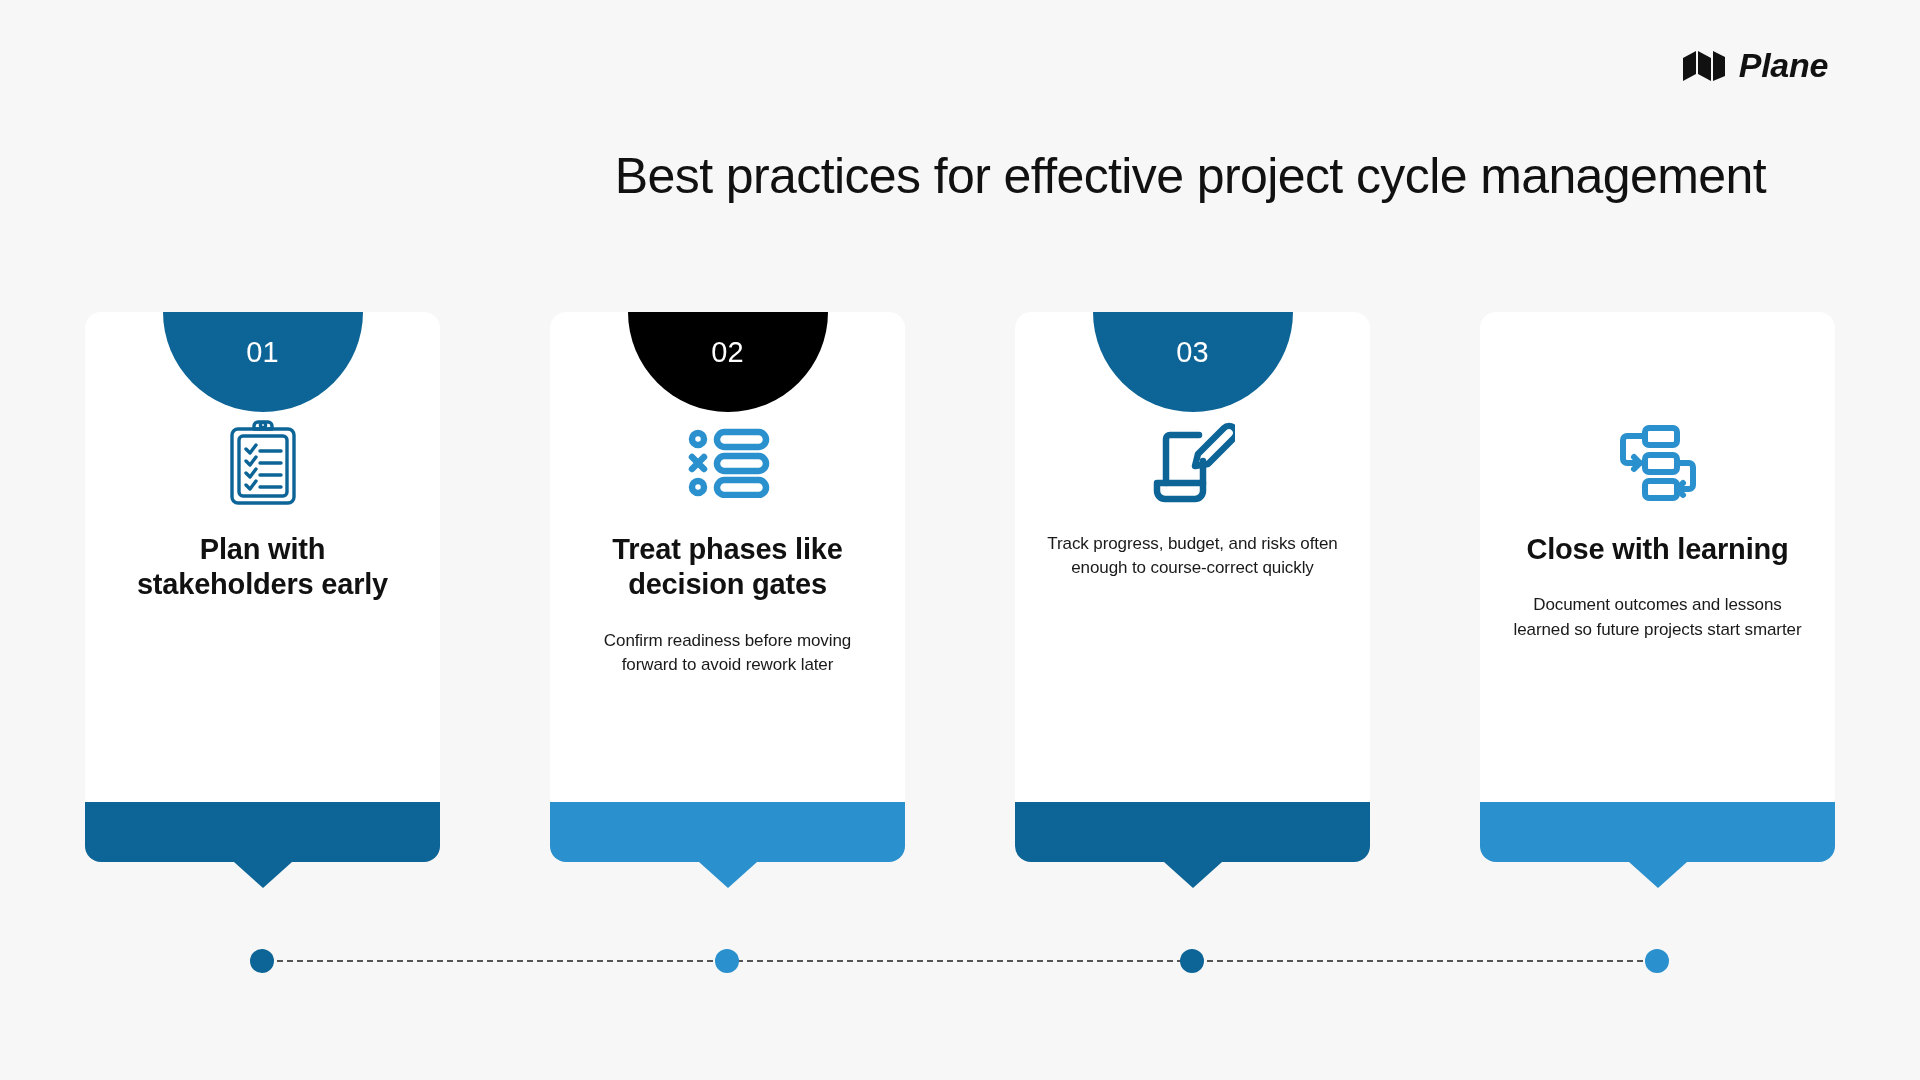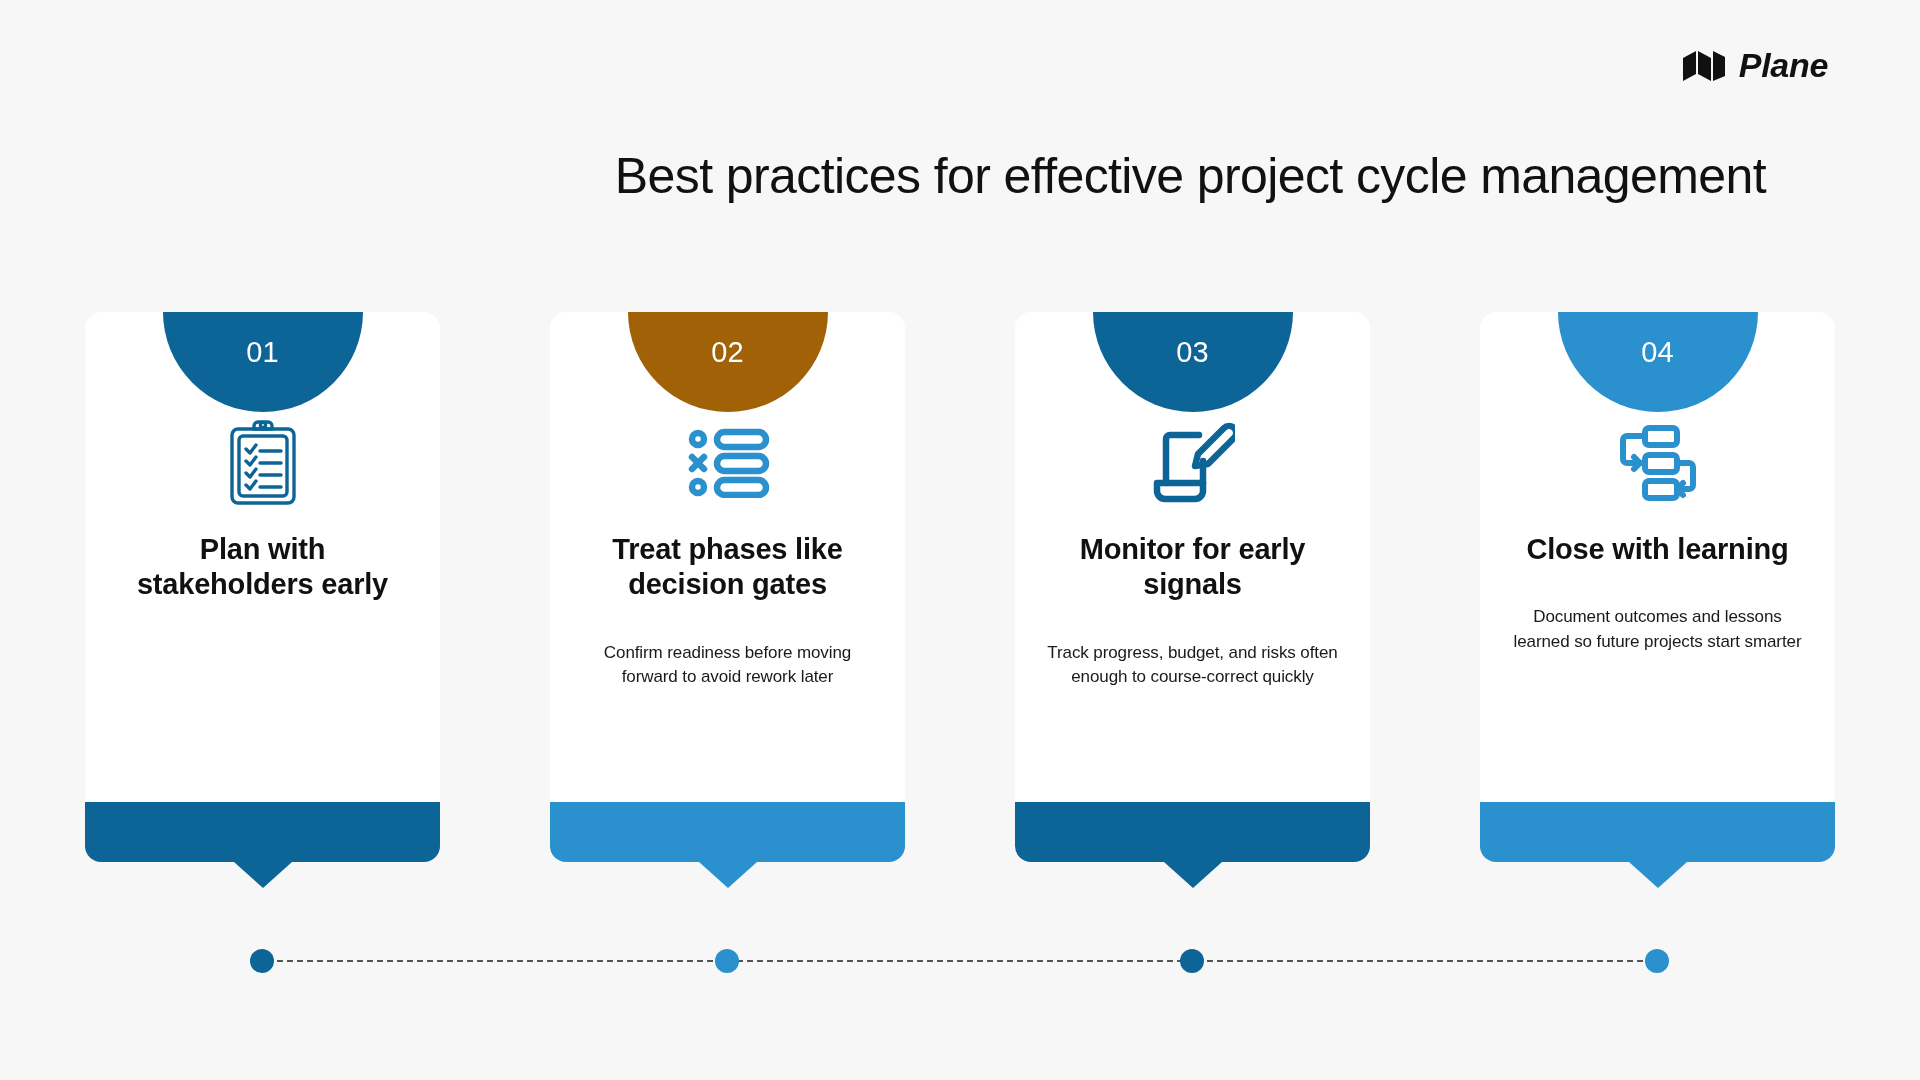--- a/index.html
+++ b/index.html
@@ -52,21 +52,21 @@
     min-height:490px;
     text-align:center;
     display:flex; flex-direction:column; align-items:center;
   }
 
   .card-icon { height:86px; display:flex; align-items:center; justify-content:center; margin-bottom:26px; }
   .card-icon svg { display:block; }
 
   .card-heading {
     font-size:29px; font-weight:700; color:#111;
-    line-height:1.22; margin-bottom:38px; letter-spacing:-0.2px;
+    line-height:1.22; margin-bottom:26px; letter-spacing:-0.2px;
   }
   .card-text {
     font-size:17px; font-weight:400; color:#1a1a1a;
     line-height:1.42; letter-spacing:-0.1px;
   }
 
   .card-footer { position:relative; height:60px; }
   .card-footer .bar {
     height:60px; border-radius:0 0 16px 16px;
   }
@@ -131,21 +131,21 @@
       </div>
       <div class="card-heading">Plan with stakeholders early</div>
     </div>
     <div class="card-footer">
       <div class="bar" style="background: rgb(13, 100, 150);"></div>
       <div class="pointer" style="border-top: 26px solid rgb(13, 100, 150);"></div>
     </div>
   </div>
 
   <div class="card">
-    <div class="badge" style="background: #a16207;">
+    <div class="badge" style="background: #000000;">
       <span>02</span>
     </div>
     <div class="card-body">
       <div class="card-icon">
         <svg width="84" height="70" viewBox="0 0 84 70">
           <g fill="none" stroke="#2A90CE" stroke-width="6.5" stroke-linecap="round" stroke-linejoin="round">
             <circle cx="12" cy="11" r="6"></circle>
             <rect x="31" y="4" width="49" height="15" rx="7.5"></rect>
             <path d="M6 29 l12 12 M18 29 l-12 12"></path>
             <rect x="31" y="28" width="49" height="15" rx="7.5"></rect>
@@ -170,33 +170,29 @@
     <div class="card-body">
       <div class="card-icon">
         <svg width="84" height="84" viewBox="0 0 84 84">
           <g fill="none" stroke="#0D6496" stroke-width="6.5" stroke-linecap="round" stroke-linejoin="round">
             <path d="M48 14 H19 a4 4 0 0 0 -4 4 V62 H52"></path>
             <path d="M15 62 H6 v8 a8 8 0 0 0 8 8 H44 a8 8 0 0 0 8 -8 V40"></path>
             <path d="M44 45 l3 -12 l26 -26 a7 7 0 0 1 10 10 l-26 26 z"></path>
           </g>
         </svg>
       </div>
-      <div class="card-heading">Monitor for early signals</div>
       <div class="card-text">Track progress, budget, and risks often enough to course-correct quickly</div>
     </div>
     <div class="card-footer">
       <div class="bar" style="background: rgb(13, 100, 150);"></div>
       <div class="pointer" style="border-top: 26px solid rgb(13, 100, 150);"></div>
     </div>
   </div>
 
   <div class="card">
-    <div class="badge" style="background: rgb(42, 144, 206);">
-      <span>04</span>
-    </div>
     <div class="card-body">
       <div class="card-icon">
         <svg width="86" height="76" viewBox="0 0 86 76">
           <g fill="none" stroke="#2A90CE" stroke-width="6" stroke-linecap="round" stroke-linejoin="round">
             <rect x="30" y="3" width="32" height="17" rx="4"></rect>
             <rect x="30" y="30" width="32" height="17" rx="4"></rect>
             <rect x="30" y="56" width="32" height="17" rx="4"></rect>
             <path d="M30 11 H12 a4 4 0 0 0 -4 4 V34 a4 4 0 0 0 4 4 H25"></path>
             <path d="M19 32 l6 6 l-6 6" stroke-width="6"></path>
             <path d="M62 38 H74 a4 4 0 0 1 4 4 V60 a4 4 0 0 1 -4 4 H62"></path>

